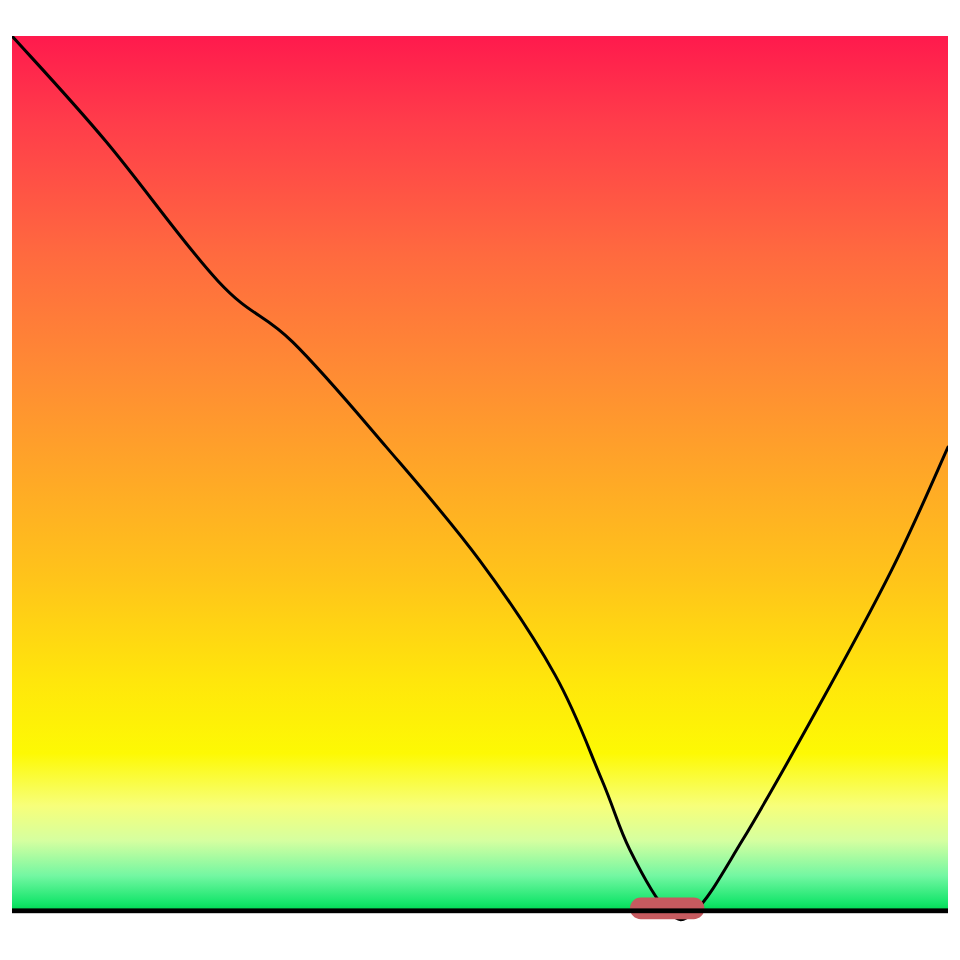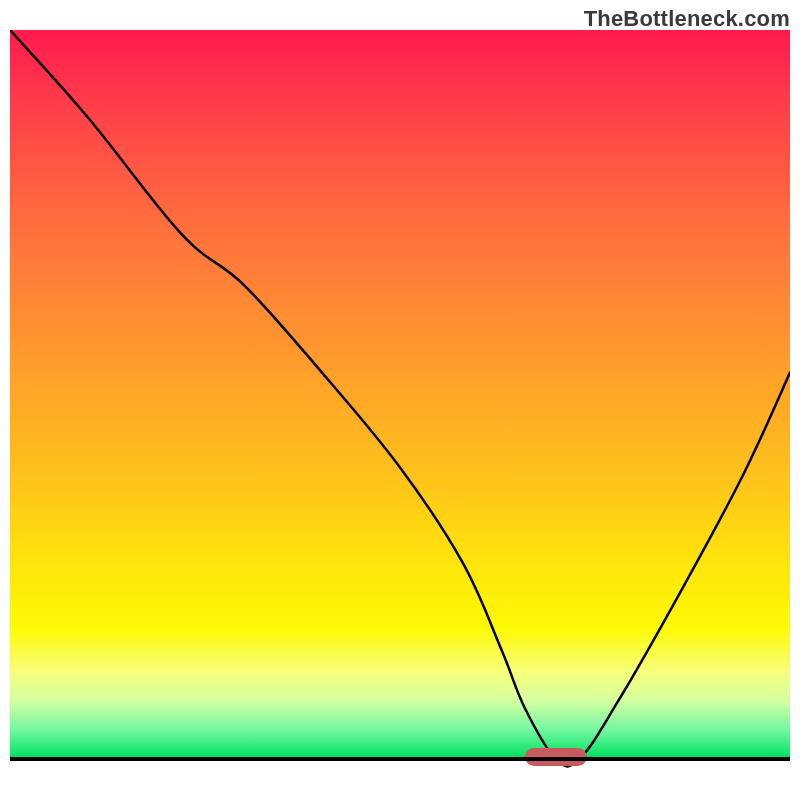--- a/index.html
+++ b/index.html
@@ -75,21 +75,20 @@
     left: 0;
     width: 780px;
     height: 4px;
     background: #000;
   }
 </style>
 </head>
 <body>
 <div class="container">
 
-  <div class="watermark">TheBottleneck.com</div>
 
   <div class="plot-area">
     <div class="gradient-box"></div>
 
     <svg class="curve-svg" viewBox="0 0 780 760" preserveAspectRatio="none">
       <path id="curve-path" fill="none" stroke="#000" stroke-width="2.5" stroke-linejoin="round" stroke-linecap="round" d="M 0.0 0.0 C 14.0 15.7, 47.1 50.7, 78.0 87.5 C 108.9 124.2, 143.5 173.9, 171.6 204.1 C 199.7 234.3, 208.7 230.2, 234.0 255.1 C 259.3 280.1, 283.9 309.8, 312.0 342.6 C 340.1 375.4, 364.7 403.3, 390.0 437.4 C 415.3 471.5, 434.1 499.4, 452.4 532.2 C 470.7 565.0, 480.2 593.4, 491.4 619.6 C 502.6 645.9, 505.0 658.3, 514.8 678.0 C 524.6 697.7, 536.2 719.8, 546.0 729.0 C 555.8 738.2, 558.2 739.5, 569.4 729.0 C 580.6 718.5, 590.1 700.9, 608.4 670.7 C 626.7 640.5, 648.3 602.0, 670.8 561.3 C 693.3 520.7, 713.5 484.1, 733.2 444.7 C 752.9 405.3, 771.6 361.0, 780.0 342.6"></path>
     </svg>
 
     <div id="marker" class="marker" style="left: 514.8px; width: 62.4px; top: 718px; background: rgb(198, 90, 95);"></div>
     <div id="x-axis" class="x-axis" style="top: 727px;"></div>

